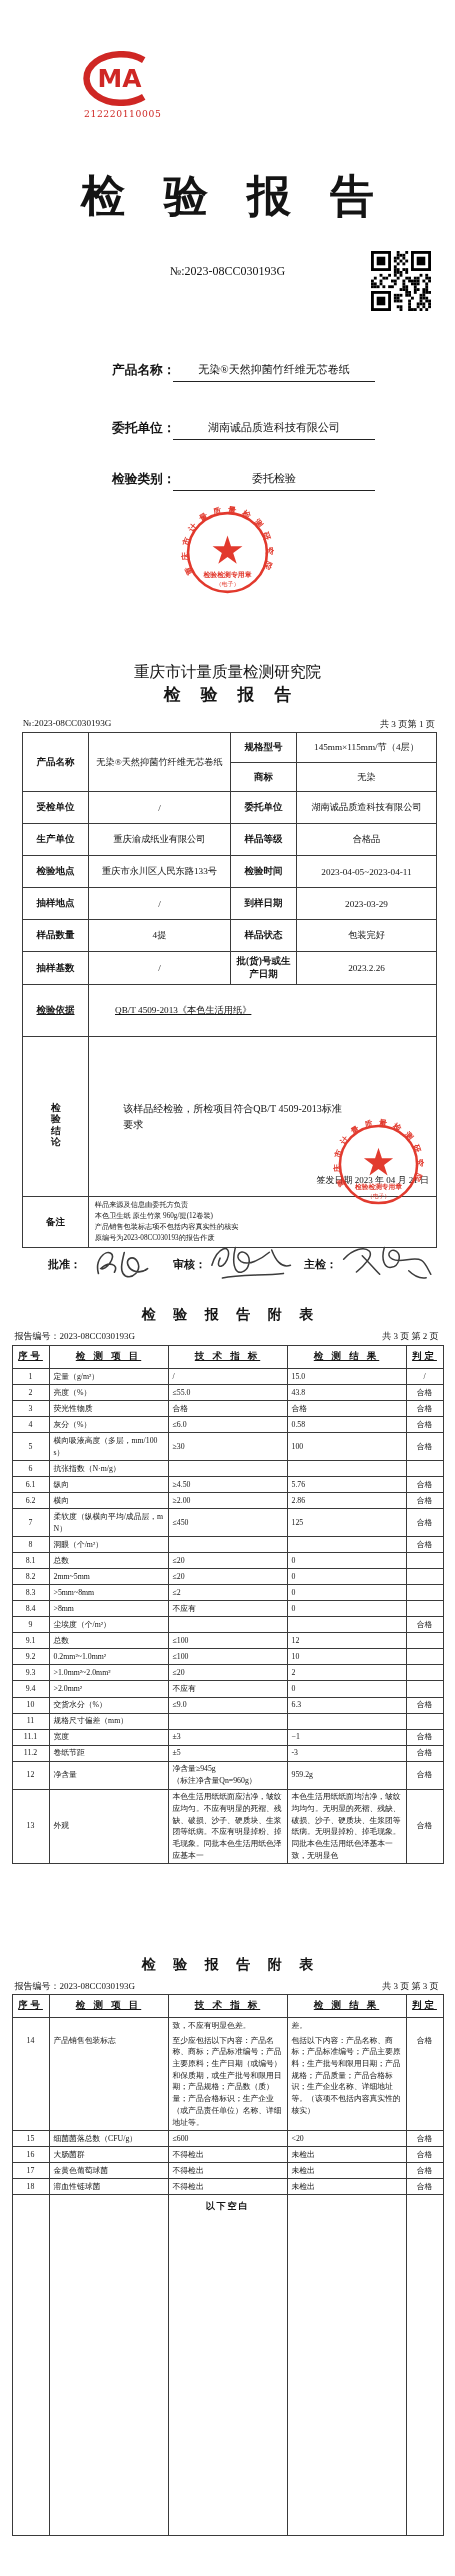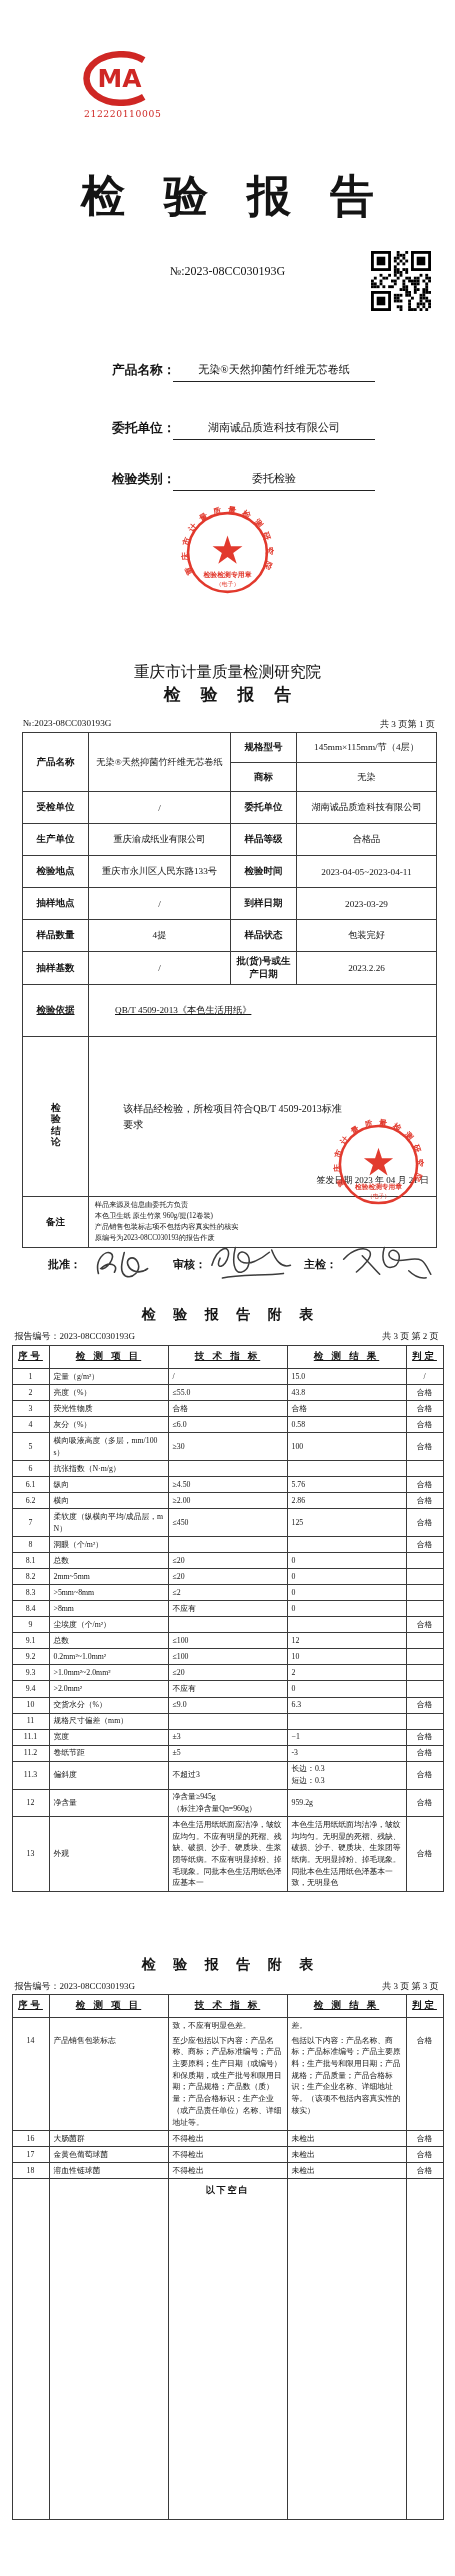--- a/index.html
+++ b/index.html
@@ -531,27 +531,20 @@
           <td>合格</td>
         </tr>
         <tr>
           <td>11.2</td>
           <td>卷纸节距</td>
           <td>±5</td>
           <td>-3</td>
           <td>合格</td>
         </tr>
         <tr>
-          <td>11.3</td>
-          <td>偏斜度</td>
-          <td>不超过3</td>
-          <td>长边：0.3<br>短边：0.3</td>
-          <td>合格</td>
-        </tr>
-        <tr>
           <td>12</td>
           <td>净含量</td>
           <td>净含量≥945g<br>（标注净含量Qn=960g）</td>
           <td>959.2g</td>
           <td>合格</td>
         </tr>
         <tr>
           <td>13</td>
           <td>外观</td>
           <td>本色生活用纸纸面应洁净，皱纹应均匀。不应有明显的死褶、残缺、破损、沙子、硬质块、生浆团等纸病。不应有明显掉粉、掉毛现象。同批本色生活用纸色泽应基本一</td>
@@ -592,20 +585,27 @@
           <td></td>
         </tr>
         <tr>
           <td>14</td>
           <td>产品销售包装标志</td>
           <td>至少应包括以下内容：产品名称、商标；产品标准编号；产品主要原料；生产日期（或编号）和保质期，或生产批号和限用日期；产品规格；产品数（质）量；产品合格标识；生产企业（或产品责任单位）名称、详细地址等。</td>
           <td>包括以下内容：产品名称、商标；产品标准编号；产品主要原料；生产批号和限用日期；产品规格；产品质量；产品合格标识；生产企业名称、详细地址等。（该项不包括内容真实性的核实）</td>
           <td>合格</td>
         </tr>
         <tr>
+          <td>15</td>
+          <td>细菌菌落总数（CFU/g）</td>
+          <td>≤600</td>
+          <td>&lt;20</td>
+          <td>合格</td>
+        </tr>
+        <tr>
           <td>16</td>
           <td>大肠菌群</td>
           <td>不得检出</td>
           <td>未检出</td>
           <td>合格</td>
         </tr>
         <tr>
           <td>17</td>
           <td>金黄色葡萄球菌</td>
           <td>不得检出</td>

